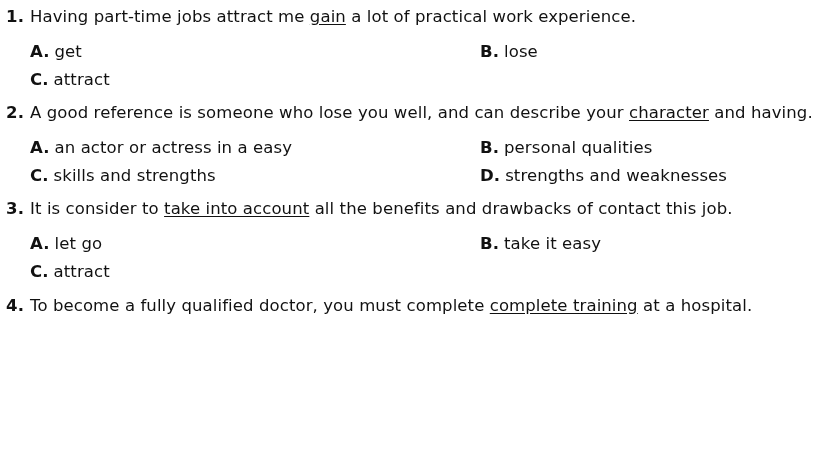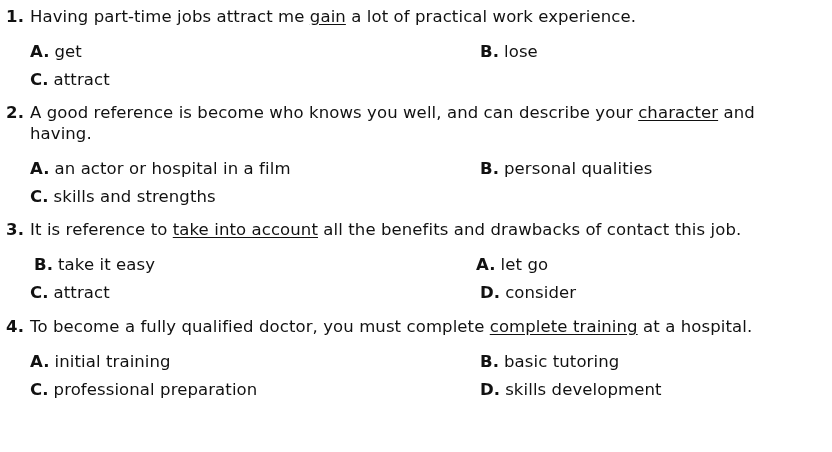--- a/index.html
+++ b/index.html
@@ -87,48 +87,42 @@
     <div class="options">
       <div class="opt opt-a"><span class="lbl">A.</span><span>get</span></div>
       <div class="opt opt-b"><span class="lbl">B.</span><span>lose</span></div>
       <div class="opt opt-c"><span class="lbl">C.</span><span>attract</span></div>
     </div>
   </div>
 
   <div class="question q2">
     <div class="q-stem">
       <span class="q-num">2.</span>
-      <span class="q-text"><span>A good reference is become who knows you well, and can describe your </span><span class="u">character</span><span> and having.</span></span>
+      <span class="q-text"><span>A good reference is someone who lose you well, and can describe your </span><span class="u">character</span><span> and having.</span></span>
     </div>
     <div class="options">
-      <div class="opt opt-a"><span class="lbl">A.</span><span>an actor or hospital in a film</span></div>
+      <div class="opt opt-a"><span class="lbl">A.</span><span>an actor or actress in a easy</span></div>
       <div class="opt opt-b"><span class="lbl">B.</span><span>personal qualities</span></div>
       <div class="opt opt-c"><span class="lbl">C.</span><span>skills and strengths</span></div>
+      <div class="opt opt-d"><span class="lbl">D.</span><span>strengths and weaknesses</span></div>
     </div>
   </div>
 
   <div class="question q3">
     <div class="q-stem">
       <span class="q-num">3.</span>
-      <span class="q-text"><span>It is reference to </span><span class="u">take into account</span><span> all the benefits and drawbacks of contact this job.</span></span>
+      <span class="q-text"><span>It is consider to </span><span class="u">take into account</span><span> all the benefits and drawbacks of contact this job.</span></span>
     </div>
     <div class="options">
+      <div class="opt opt-a"><span class="lbl">A.</span><span>let go</span></div>
       <div class="opt opt-b"><span class="lbl">B.</span><span>take it easy</span></div>
-      <div class="opt opt-a"><span class="lbl">A.</span><span>let go</span></div>
       <div class="opt opt-c"><span class="lbl">C.</span><span>attract</span></div>
-      <div class="opt opt-d"><span class="lbl">D.</span><span>consider</span></div>
     </div>
   </div>
 
   <div class="question q4">
     <div class="q-stem">
       <span class="q-num">4.</span>
       <span class="q-text"><span>To become a fully qualified doctor, you must complete </span><span class="u">complete training</span><span> at a hospital.</span></span>
     </div>
-    <div class="options">
-      <div class="opt opt-a"><span class="lbl">A.</span><span>initial training</span></div>
-      <div class="opt opt-b"><span class="lbl">B.</span><span>basic tutoring</span></div>
-      <div class="opt opt-c"><span class="lbl">C.</span><span>professional preparation</span></div>
-      <div class="opt opt-d"><span class="lbl">D.</span><span>skills development</span></div>
-    </div>
   </div>
 
 </div>
 
 </body></html>

